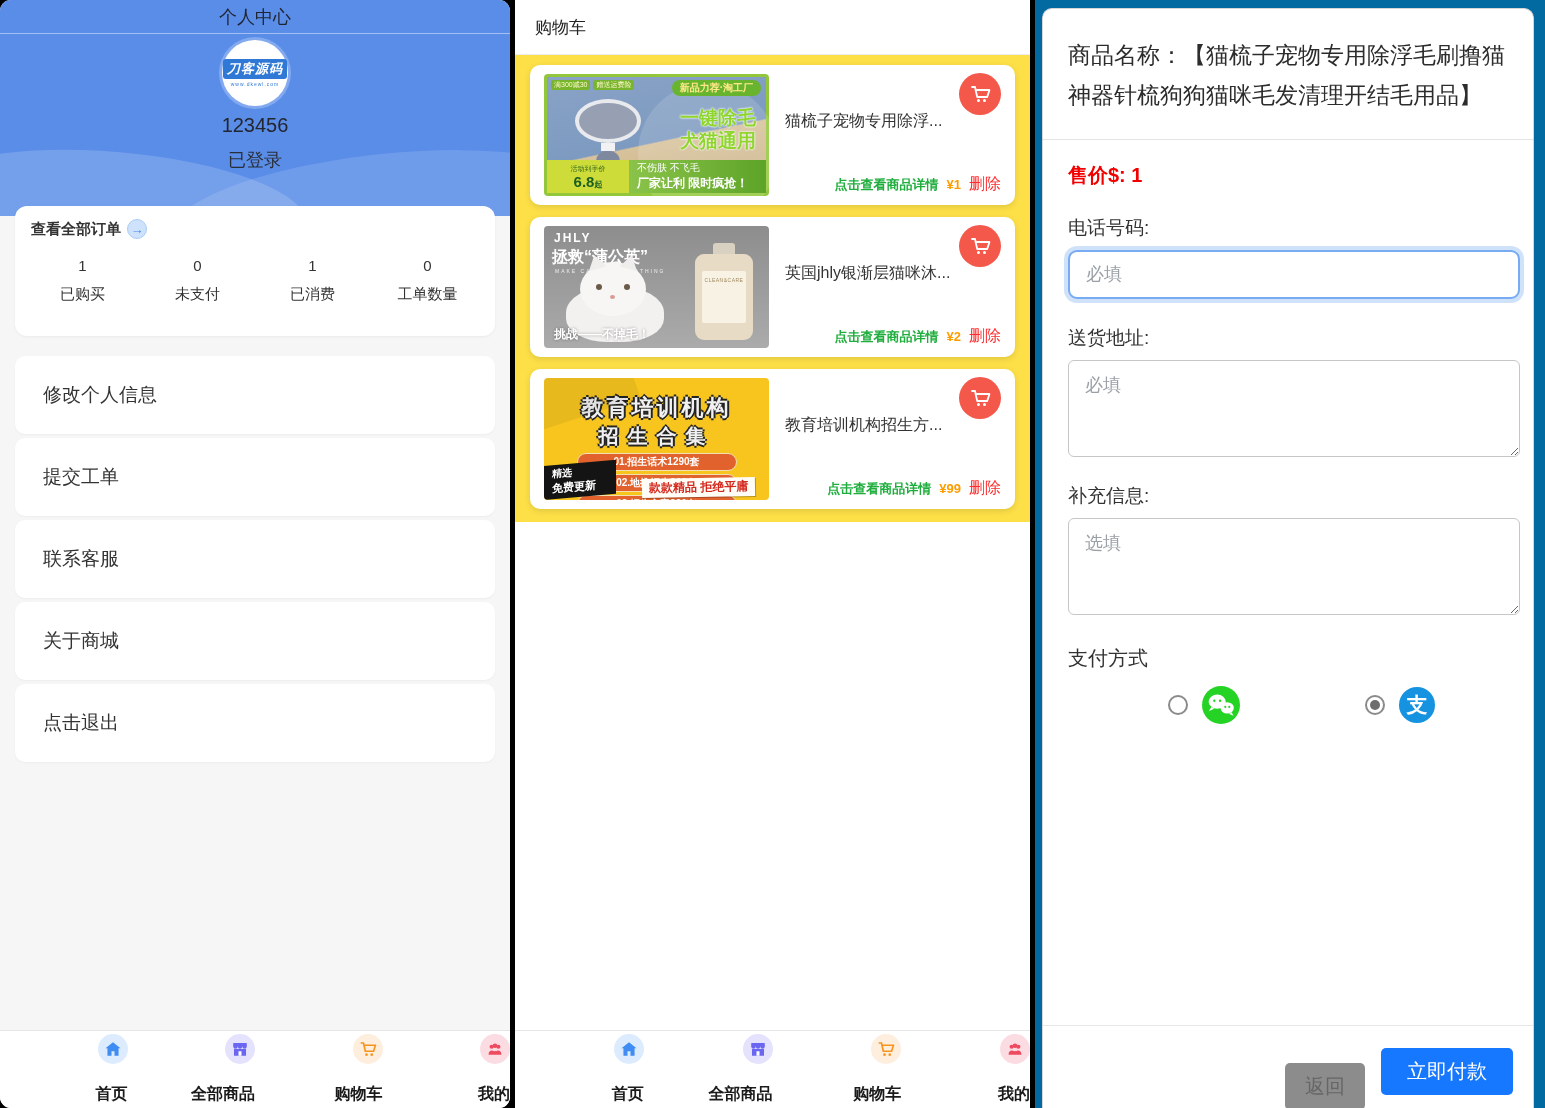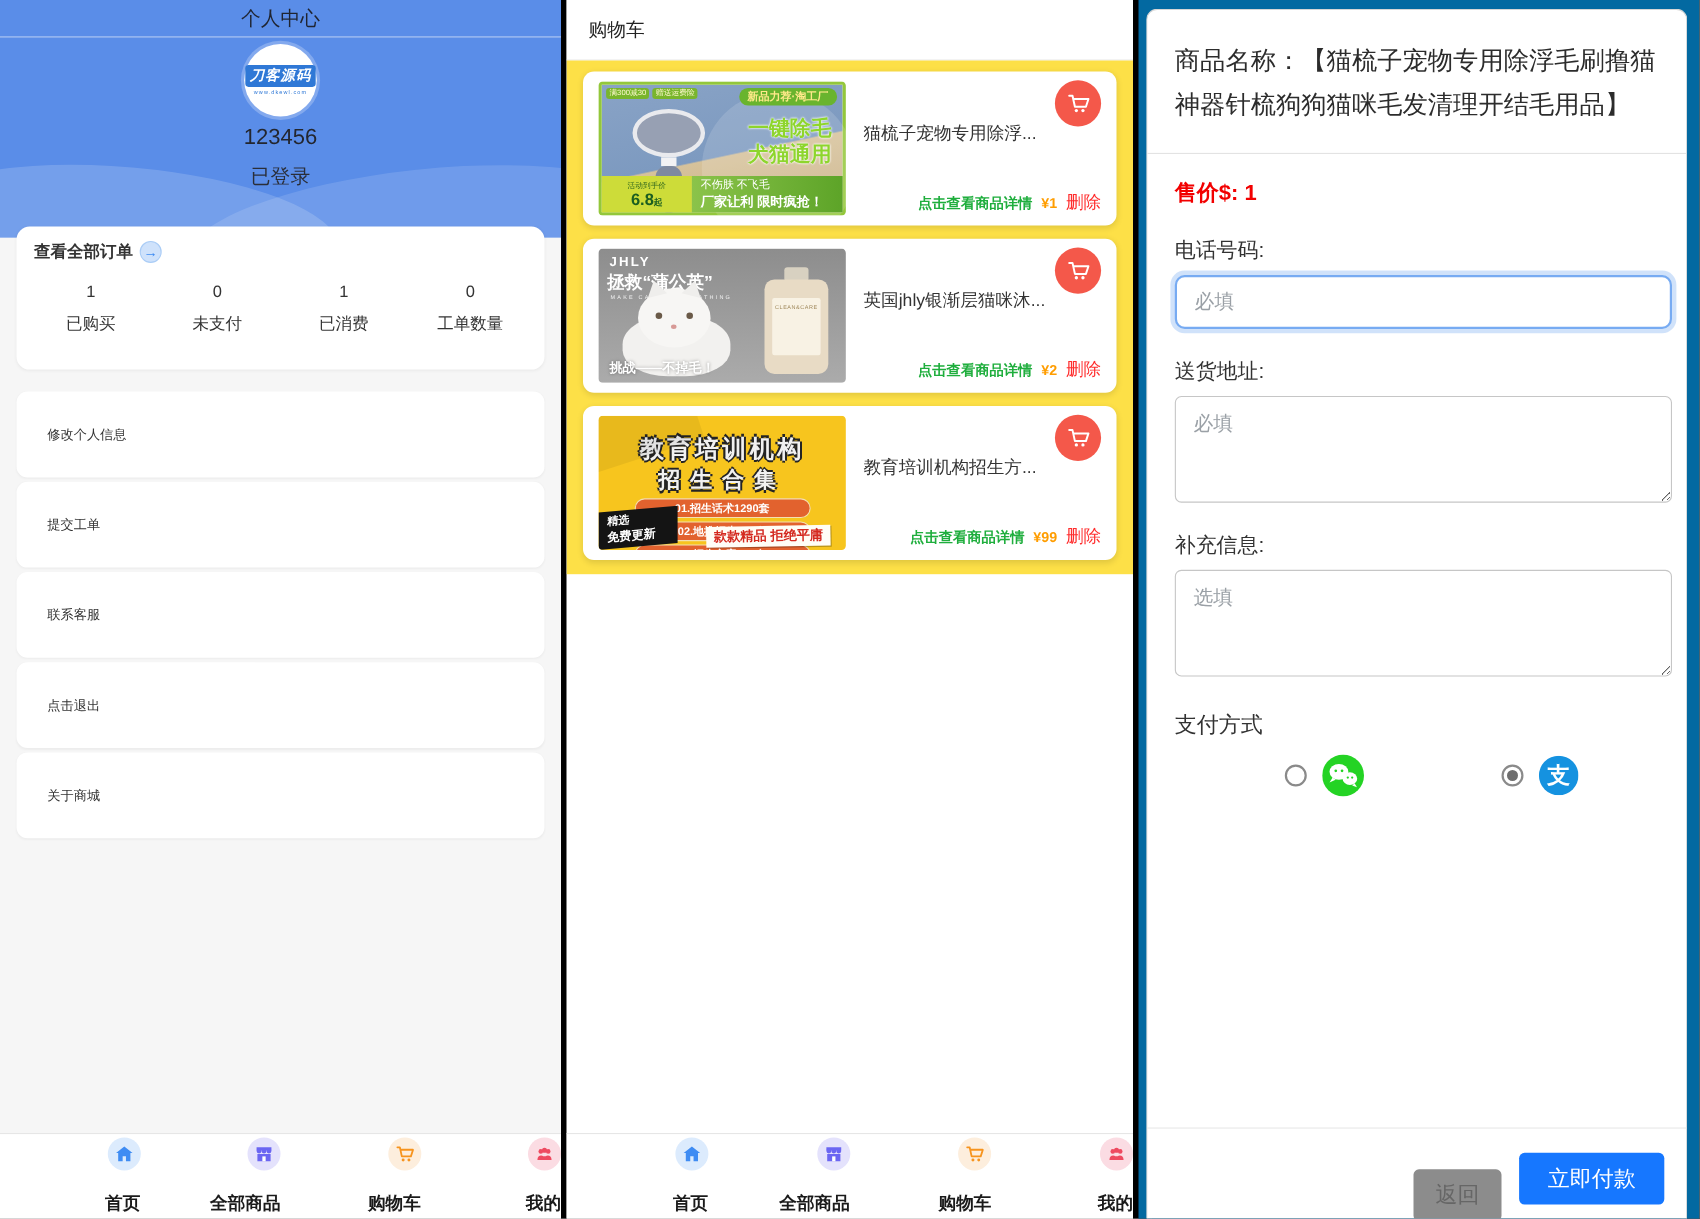--- a/index.html
+++ b/index.html
@@ -1,21 +1,21 @@
 <!DOCTYPE html>
 <html><head>
 <meta charset="utf-8">
 <style>
   * { box-sizing: border-box; margin: 0; padding: 0; }
   html,body { width:1545px; height:1108px; overflow:hidden;
     font-family:"Liberation Sans","DejaVu Sans",sans-serif; }
   .screen { display:flex; width:1545px; height:1108px; background:#000; }
   .panel { position:relative; height:1108px; overflow:hidden; }
   .panel + .panel { margin-left:5px; }
-  .panel-profile { width:510px; background:#f6f6f6; }
+  .panel-profile { width:510px; background:#f6f6f6;border-radius:11px; }
   .panel-cart { width:515px; background:#ffffff; }
   .panel-checkout { width:510px; background:#0369a1; }
 
   
   .profile-header { height:34px; background:#5a8de8; display:flex; align-items:center;
     justify-content:center; font-size:18px; color:#1f2430;
     border-bottom:1px solid rgba(255,255,255,.45); }
   .hero { position:relative; height:182px; background:#5a8de8; overflow:hidden; }
   .hero::before { content:""; position:absolute; left:-15%; bottom:-46px; width:75%;
     height:110px; background:rgba(255,255,255,.16); border-radius:50%; transform:rotate(5deg); }
@@ -36,21 +36,21 @@
   .orders-title { font-size:15px; color:#333; }
   .orders-arrow { width:20px; height:20px; border-radius:50%; background:#cfe2fb; color:#3f8cf3;
     display:flex; align-items:center; justify-content:center; font-size:13px;
     border:1px solid #a9ccf6; }
   .stats-row { display:flex; margin-top:18px; }
   .stat { flex:1; text-align:center; }
   .stat-value { font-size:15px; color:#333; }
   .stat-label { font-size:15px; color:#333; margin-top:11px; }
   .menu { margin:20px 15px 0; }
   .menu-item { background:#fff; border-radius:10px; height:78px; display:flex;
-    align-items:center; padding-left:28px; font-size:12px; color:#333; margin-bottom:4px;
+    align-items:center; padding-left:28px; font-size:19px; color:#333; margin-bottom:4px;
     box-shadow:0 1px 2px rgba(0,0,0,.04); cursor:pointer; }
 
   
   .tabbar { position:absolute; left:0; right:0; bottom:0; height:78px; background:#fff;
     border-top:1px solid #e6e6e6; display:flex; align-items:center; }
   .tab { flex:1; display:flex; flex-direction:column; align-items:flex-end; gap:20px; cursor:pointer; }
   .tab-icon { width:30px; height:30px; border-radius:50%; display:flex; align-items:center;
     justify-content:center; }
   .tab-icon svg { width:18px; height:18px; }
   .tab-icon.home   { background:#dcebfd; color:#3f8cf3; }
@@ -232,22 +232,22 @@
           <div class="stat-value">0</div>
           <div class="stat-label">工单数量</div>
         </div>
       </div>
     </div>
 
     <div class="menu">
       <div class="menu-item">修改个人信息</div>
       <div class="menu-item">提交工单</div>
       <div class="menu-item">联系客服</div>
+      <div class="menu-item">关于商城</div>
       <div class="menu-item">点击退出</div>
-      <div class="menu-item">关于商城</div>
     </div>
 
     <div class="tabbar">
       <div class="tab">
         <span class="tab-icon home">
           <svg viewBox="0 0 24 24" fill="currentColor">
               <path d="M12 3 22 11h-2.6v10H14v-6h-4v6H4.6V11H2Z"></path>
             </svg>
         </span>
         <span class="tab-label">首页</span>

